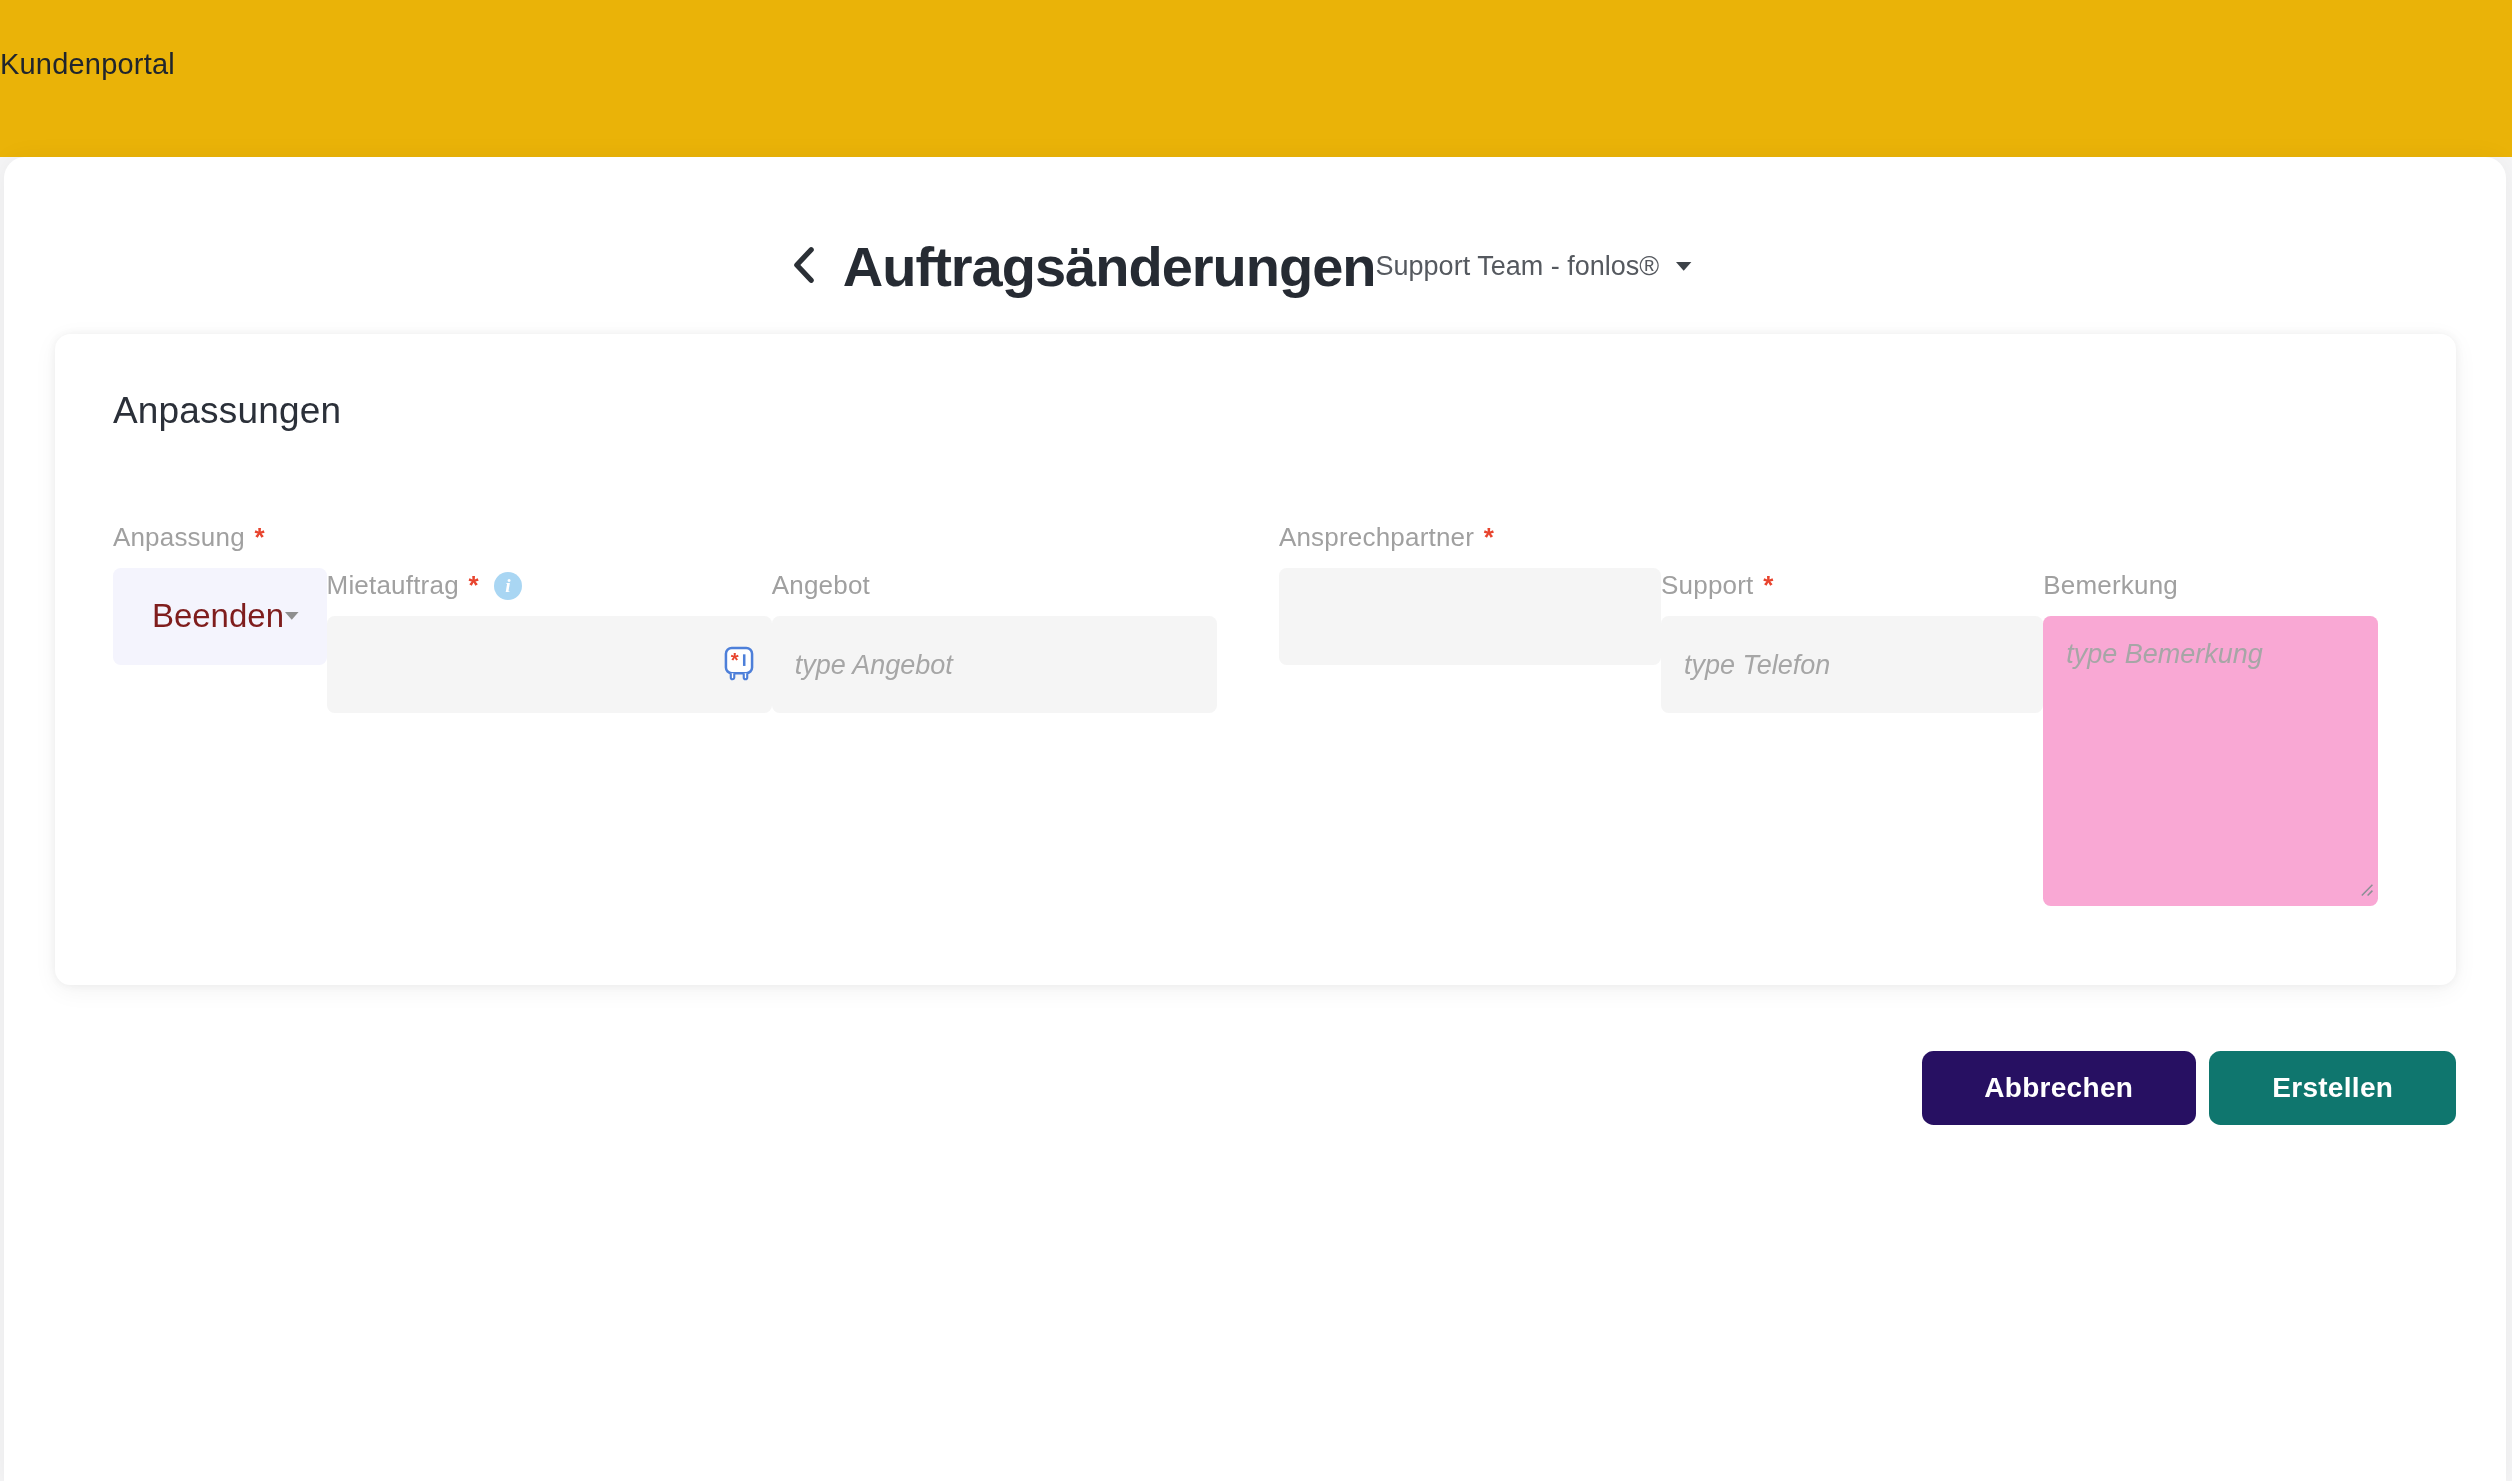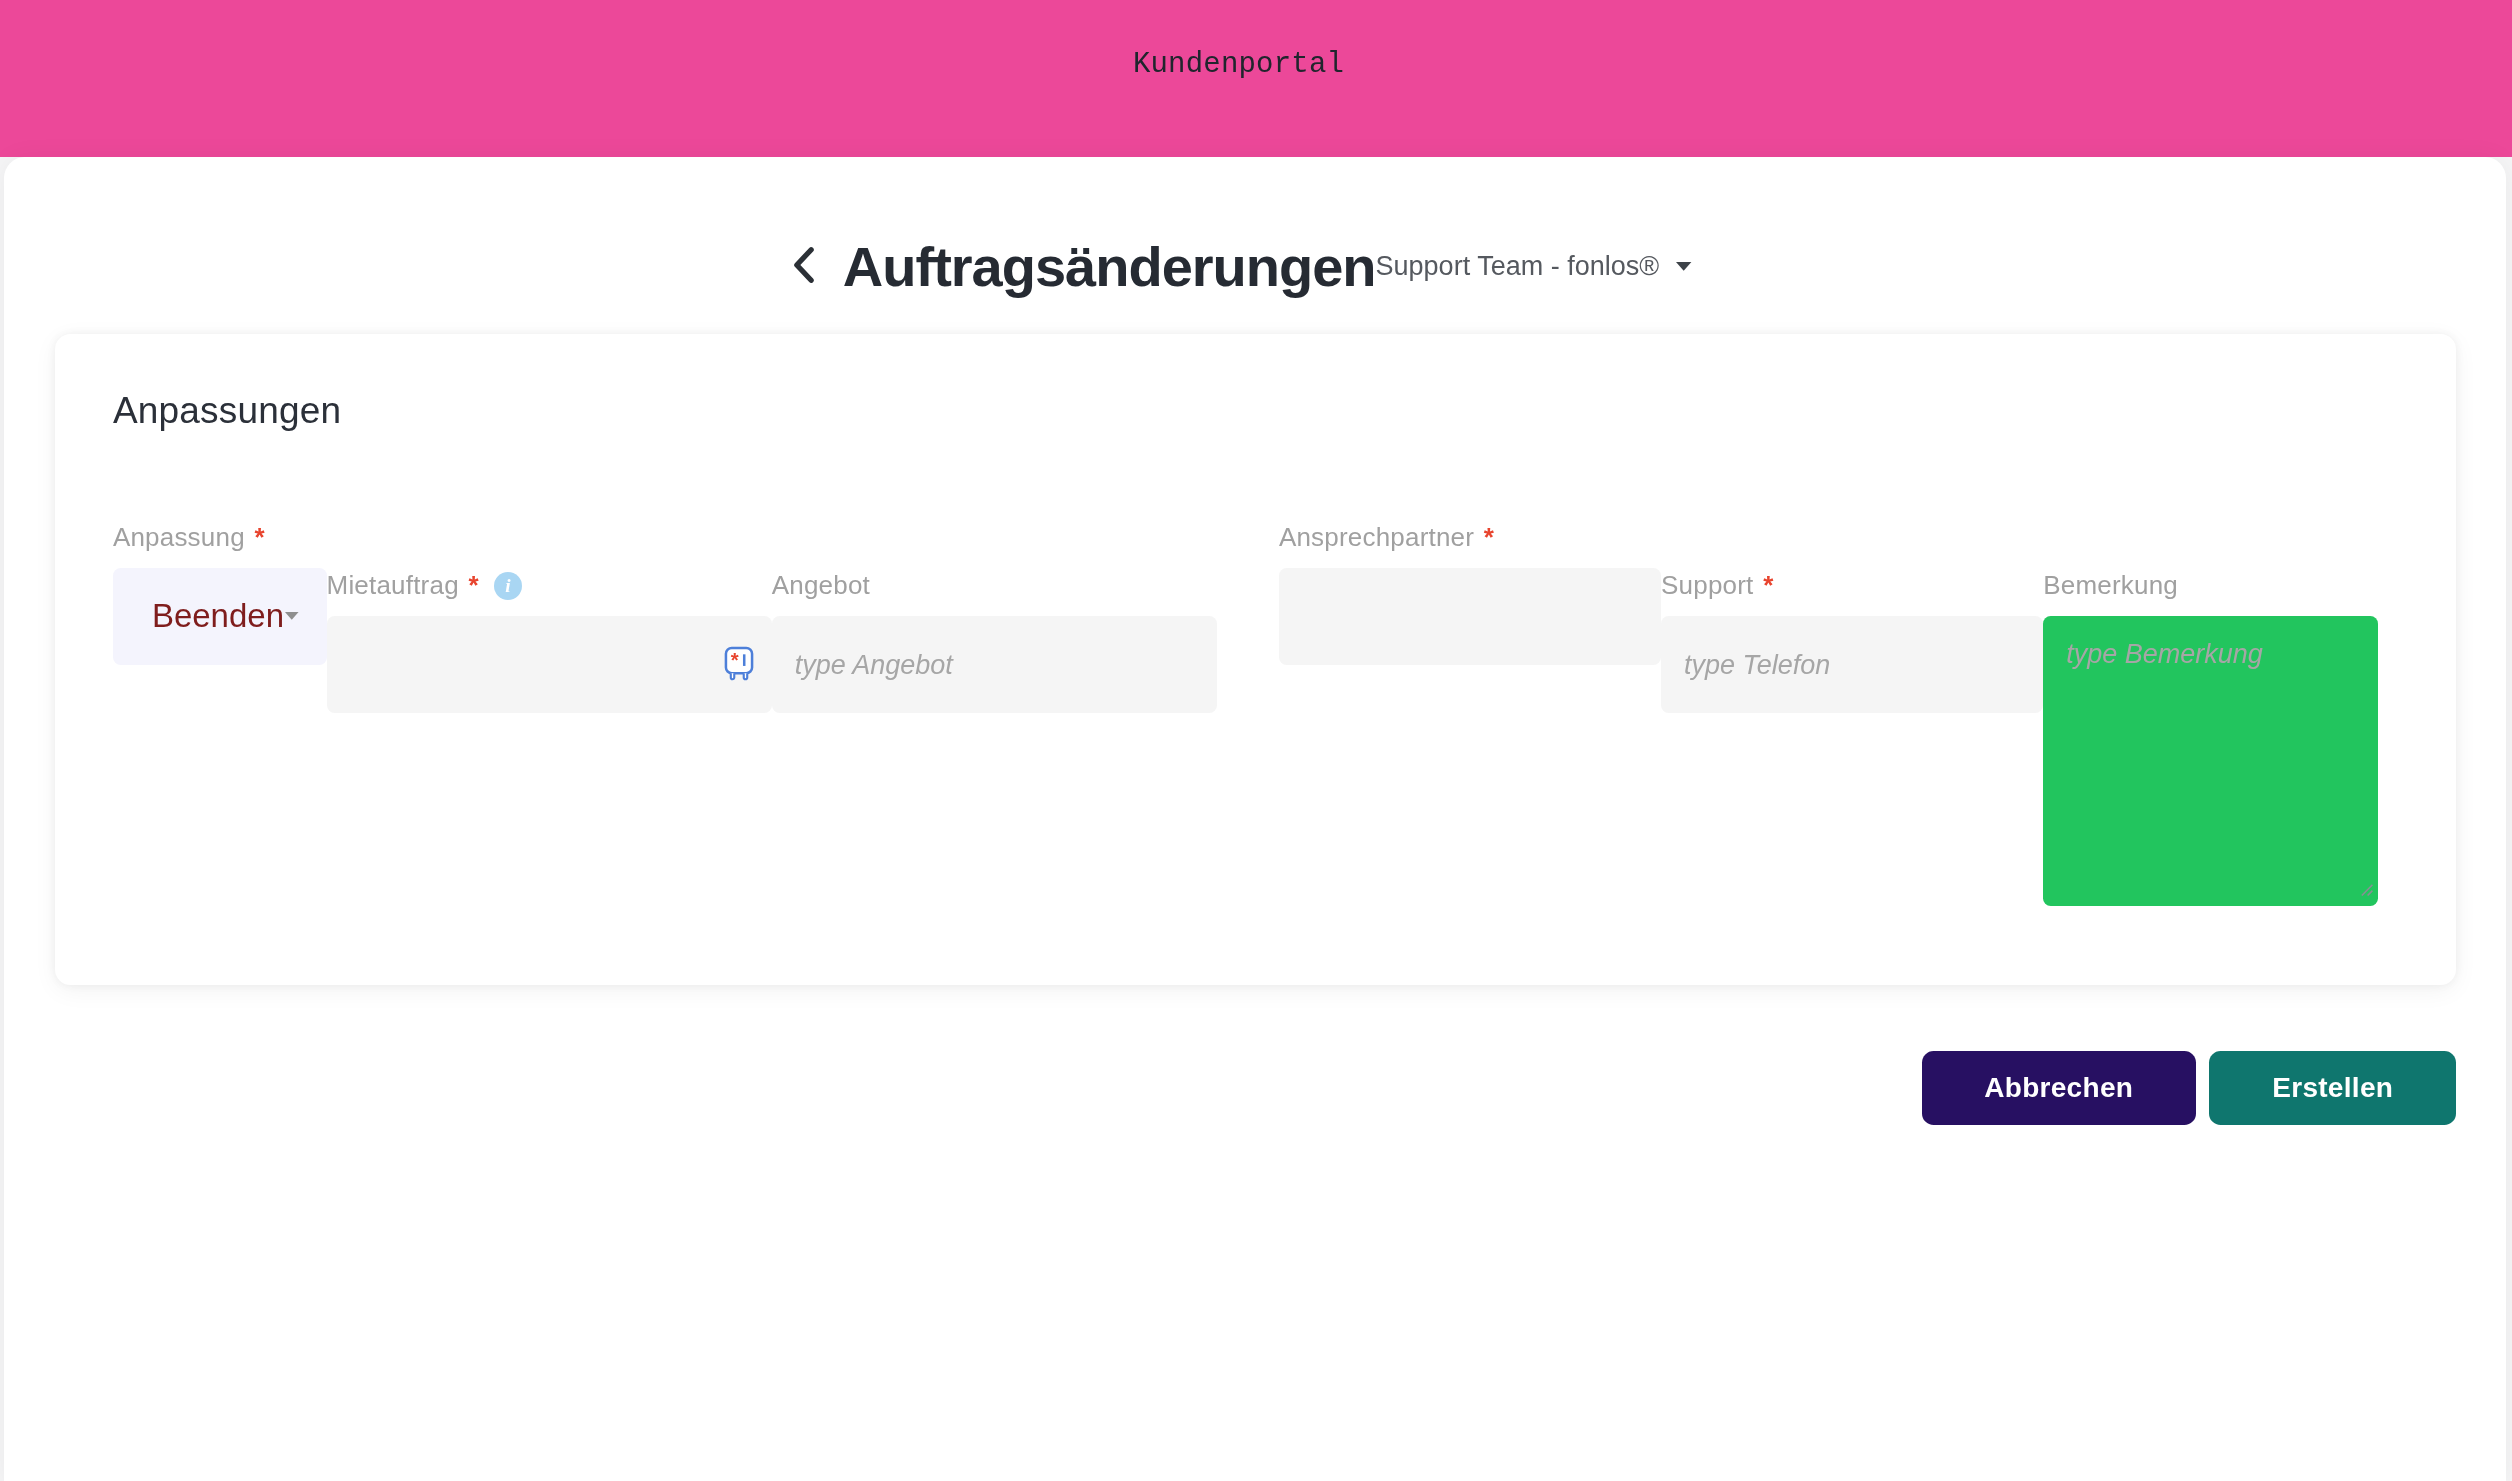--- a/index.html
+++ b/index.html
@@ -1,21 +1,21 @@
 <!DOCTYPE html>
 <html><head>
 <meta charset="utf-8">
 <style>
   * { margin:0; padding:0; box-sizing:border-box; }
   html,body { width:2512px; height:1481px; overflow:hidden;
               font-family:"Liberation Sans", sans-serif; background:#f5f5f6; }
 
   
-  .topbar { height:157px; display:flex; justify-content:center;
-            align-items:flex-start; padding:48px 35px 0 0; background:#ec4899;font-family:Liberation Mono, monospace; }
+  .topbar { height:157px; display:flex; justify-content:flex-start;
+            align-items:flex-start; padding:48px 35px 0 0; background:#eab308; }
   .brand  { font-size:29px; color:#20252d; letter-spacing:0.2px; }
 
   
   .panel { margin:0 5.8px 0 3.9px; height:1325px; background:#ffffff;
            border-radius:21px 21px 0 0; box-shadow:0 1.9px 27px rgba(0,0,0,.05); }
 
   
   .page-header { display:flex; justify-content:center; align-items:center;
                  padding:77px 89px 0 56px; }
   .title-wrap { display:flex; align-items:center; gap:21px; }
@@ -46,21 +46,21 @@
   .field input { width:100%; height:100%; background:transparent; border:none;
                  outline:none; padding:0 58px 0 23px; font-size:29px; color:#2c313a;
                  font-family:"Liberation Sans", sans-serif; border-radius:7.7px; }
   .field input::placeholder, textarea::placeholder
         { font-style:italic; color:#a6a6a6; font-size:27px; opacity:1; }
 
   .select-field { background:#f4f4fd; cursor:pointer; padding:0 27px 0 39px;
                   justify-content:space-between; }
   .select-value { font-size:33px; color:#7f1d1d; }
 
-  .textarea-field { position:relative; height:290px; border-radius:7.7px; background:#22c55e; }
+  .textarea-field { position:relative; height:290px; border-radius:7.7px; background:#f9a8d4; }
   .textarea-field textarea { width:100%; height:100%; background:transparent; border:none;
                   outline:none; resize:none; padding:23px 23px 0 23px; font-size:29px;
                   color:#2c313a; font-family:"Liberation Sans", sans-serif; border-radius:7.7px; }
   .resize-corner { position:absolute; right:4.8px; bottom:4.8px; pointer-events:none; }
 
   
   .info-bubble { width:28px; height:28px; border-radius:50%; background:#a9d6f3;
                  display:inline-flex; align-items:center; justify-content:center;
                  color:#ffffff; font-family:"Liberation Serif", serif; font-style:italic;
                  font-weight:bold; font-size:19.3px; margin-left:7.7px; cursor:pointer; }

